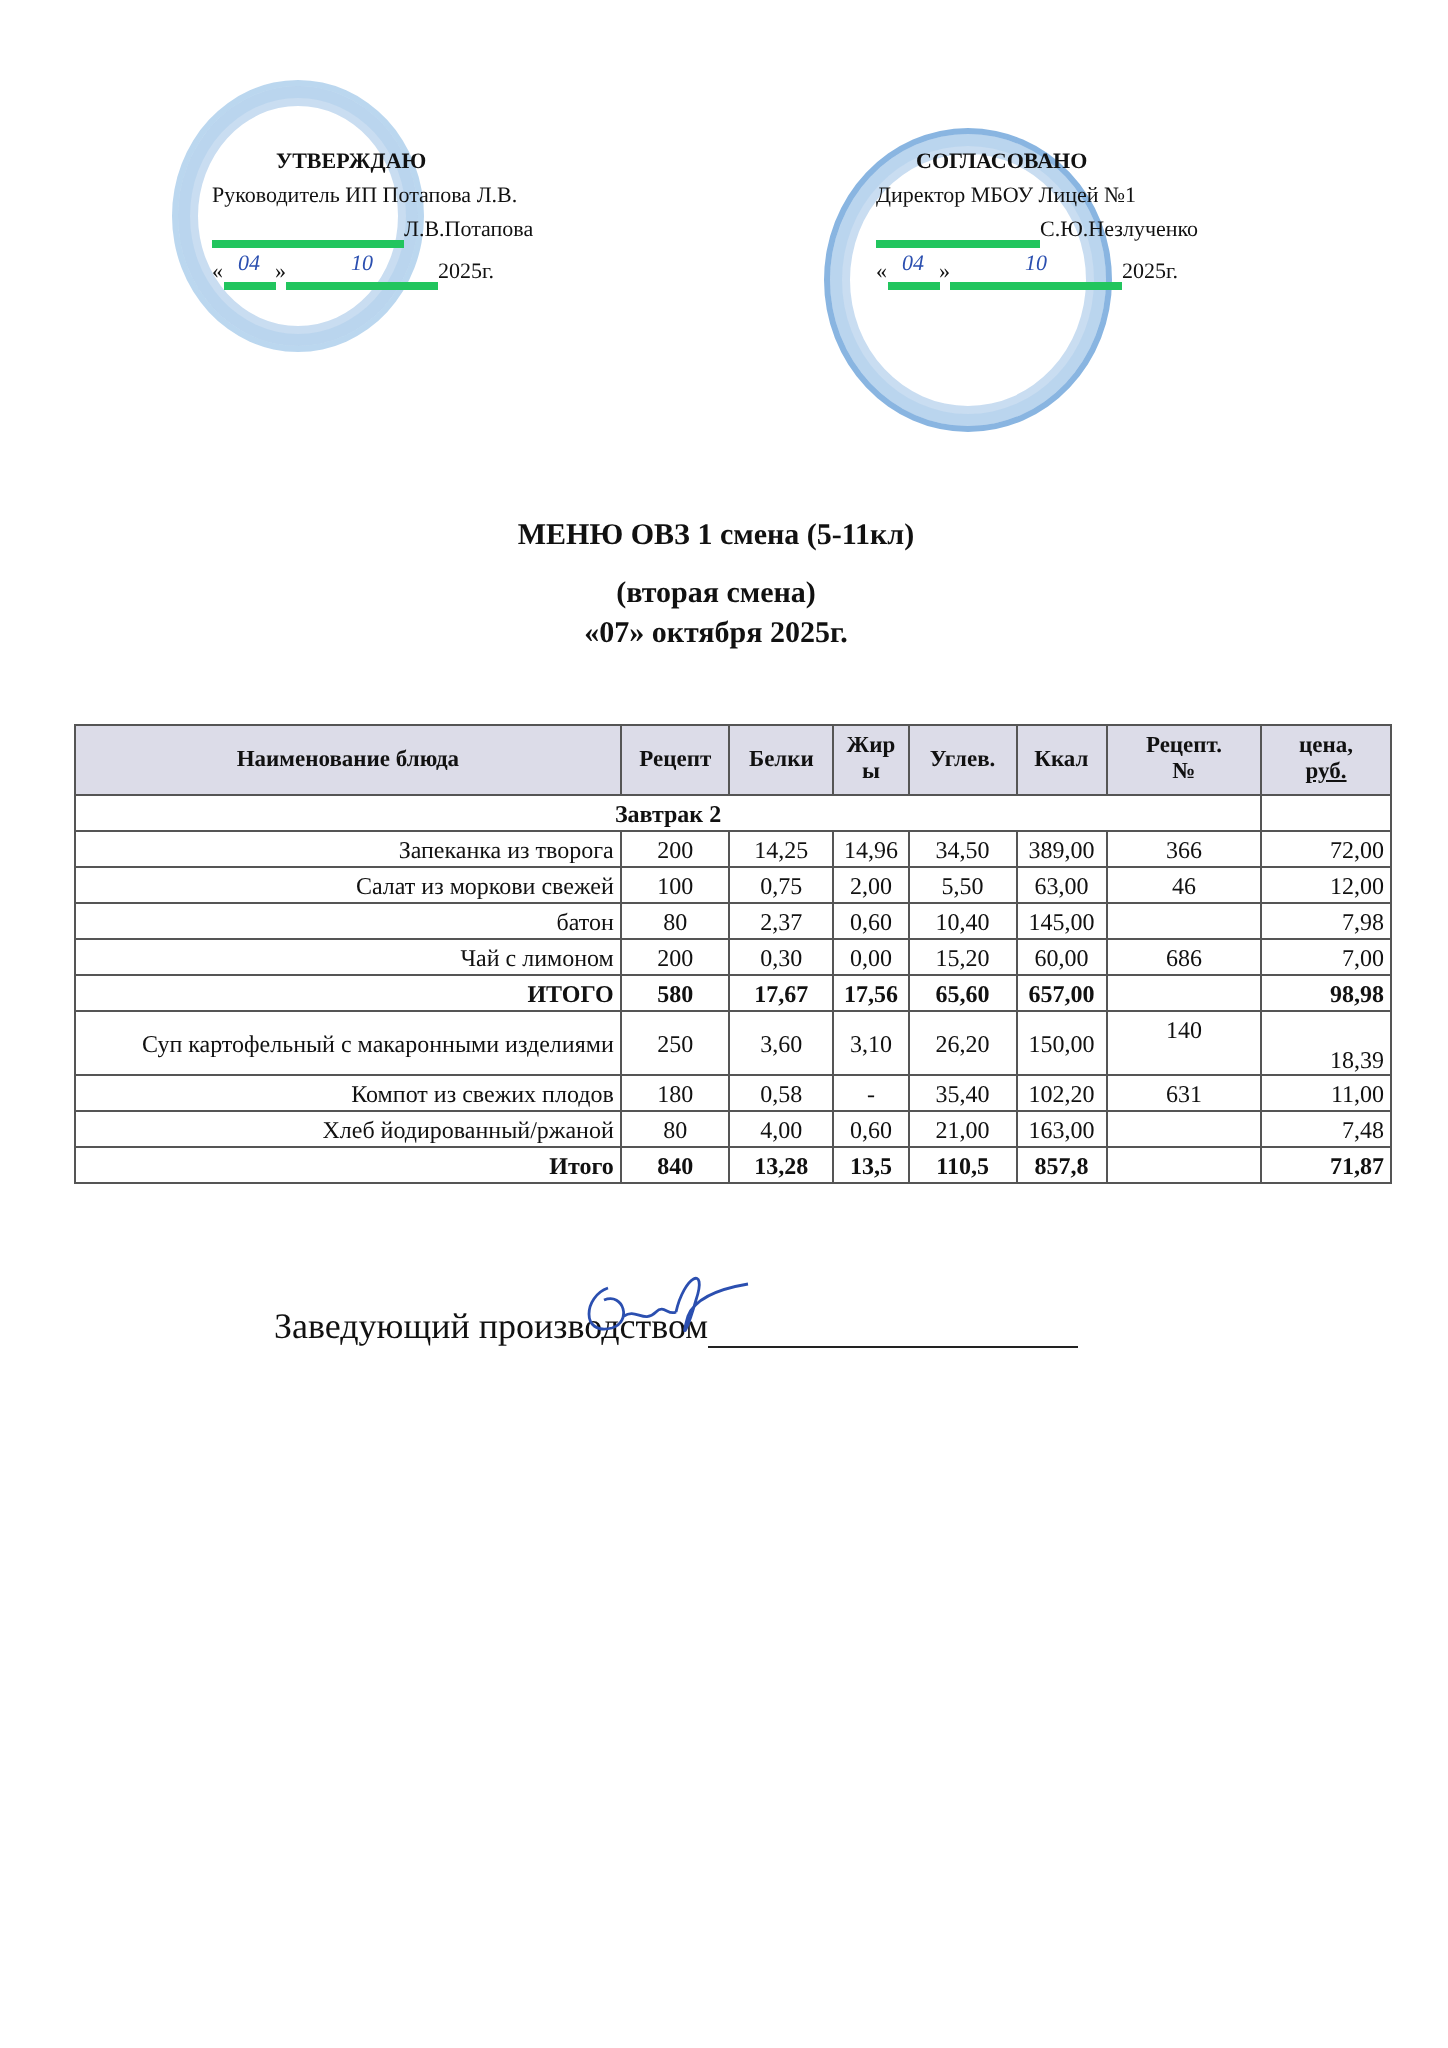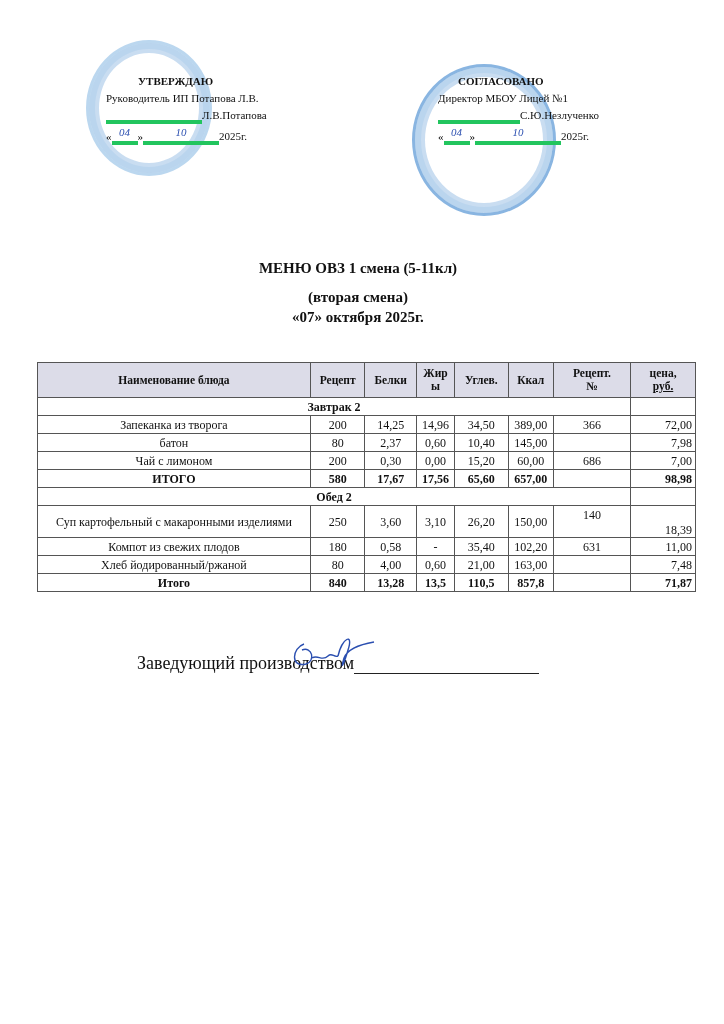--- a/index.html
+++ b/index.html
@@ -22,21 +22,21 @@
   .stamp-left { left:86px; top:40px; width:120px; height:130px; border-color:rgba(60,140,210,0.35); }
   .stamp-right { left:412px; top:64px; width:138px; height:146px; }
   .title-block { position:absolute; left:0; width:716px; text-align:center; font-weight:bold; font-size:15px; }
   table.menu {
     position:absolute; left:37px; top:362px; width:659px; border-collapse:collapse;
     font-size:12px; line-height:14px;border-radius:20px;
   }
   table.menu th, table.menu td { border:1px solid #555; padding:0 3px; }
   table.menu th { background:#dcdce8; font-weight:bold; text-align:center; height:34px; font-size:11.5px; line-height:13px; }
   table.menu td { height:17px; text-align:center; }
-  table.menu td.name { text-align:center; }
+  table.menu td.name { text-align:right; }
   table.menu td.price { text-align:right; }
   table.menu tr.section td.sec { font-weight:bold; }
   table.menu tr.total td { font-weight:bold; }
   .footer { position:absolute; left:137px; top:653px; font-size:18px; }
   .footer .line { display:inline-block; width:185px; border-bottom:1px solid #222; height:12px; vertical-align:bottom; }
 </style>
 </head>
 <body>
 
 <div class="stamp stamp-left"></div>
@@ -101,20 +101,30 @@
       <td class="name">Запеканка из творога</td>
       <td>200</td>
       <td>14,25</td>
       <td>14,96</td>
       <td>34,50</td>
       <td>389,00</td>
       <td>366</td>
       <td class="price">72,00</td>
     </tr>
     <tr>
+      <td class="name">Салат из моркови свежей</td>
+      <td>100</td>
+      <td>0,75</td>
+      <td>2,00</td>
+      <td>5,50</td>
+      <td>63,00</td>
+      <td>46</td>
+      <td class="price">12,00</td>
+    </tr>
+    <tr>
       <td class="name">батон</td>
       <td>80</td>
       <td>2,37</td>
       <td>0,60</td>
       <td>10,40</td>
       <td>145,00</td>
       <td></td>
       <td class="price">7,98</td>
     </tr>
     <tr>
@@ -131,24 +141,20 @@
       <td class="name">ИТОГО</td>
       <td>580</td>
       <td>17,67</td>
       <td>17,56</td>
       <td>65,60</td>
       <td>657,00</td>
       <td></td>
       <td class="price">98,98</td>
     </tr>
 
-    <tr class="section">
-      <td class="sec" colspan="7">Обед 2</td>
-      <td></td>
-    </tr>
     <tr style="height:32px;">
       <td class="name" style="line-height:14px;">Суп картофельный  с макаронными изделиями</td>
       <td>250</td>
       <td>3,60</td>
       <td>3,10</td>
       <td>26,20</td>
       <td>150,00</td>
       <td style="vertical-align:top;padding-top:2px;">140</td>
       <td class="price" style="vertical-align:bottom;">18,39</td>
     </tr>

